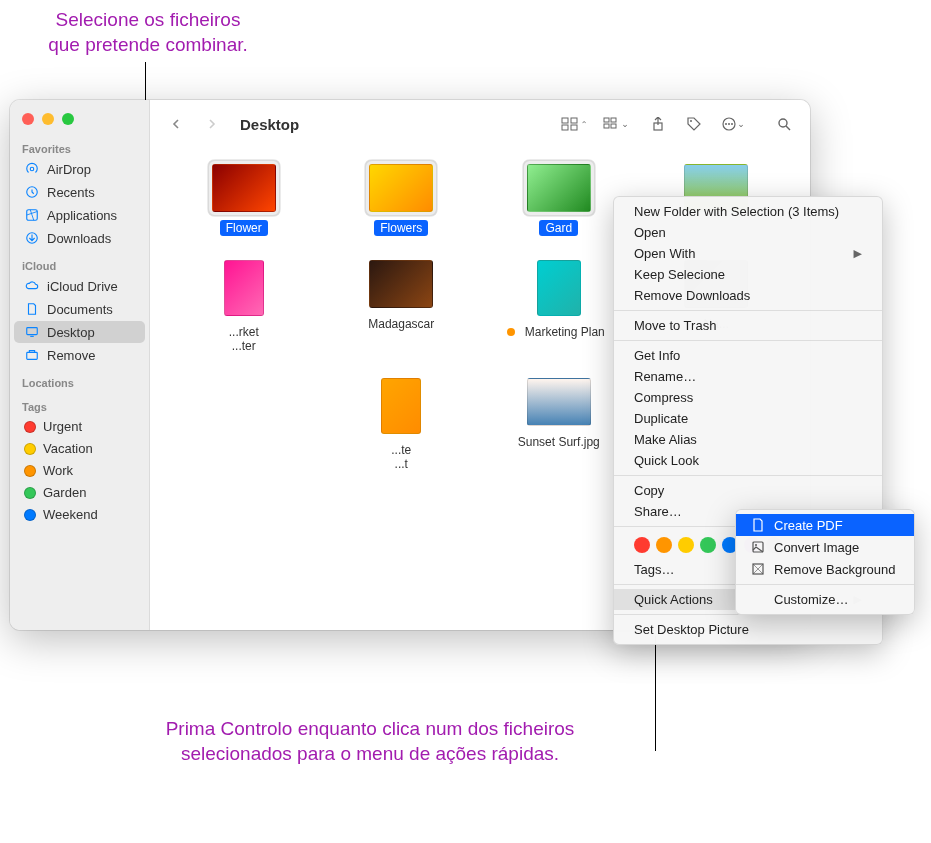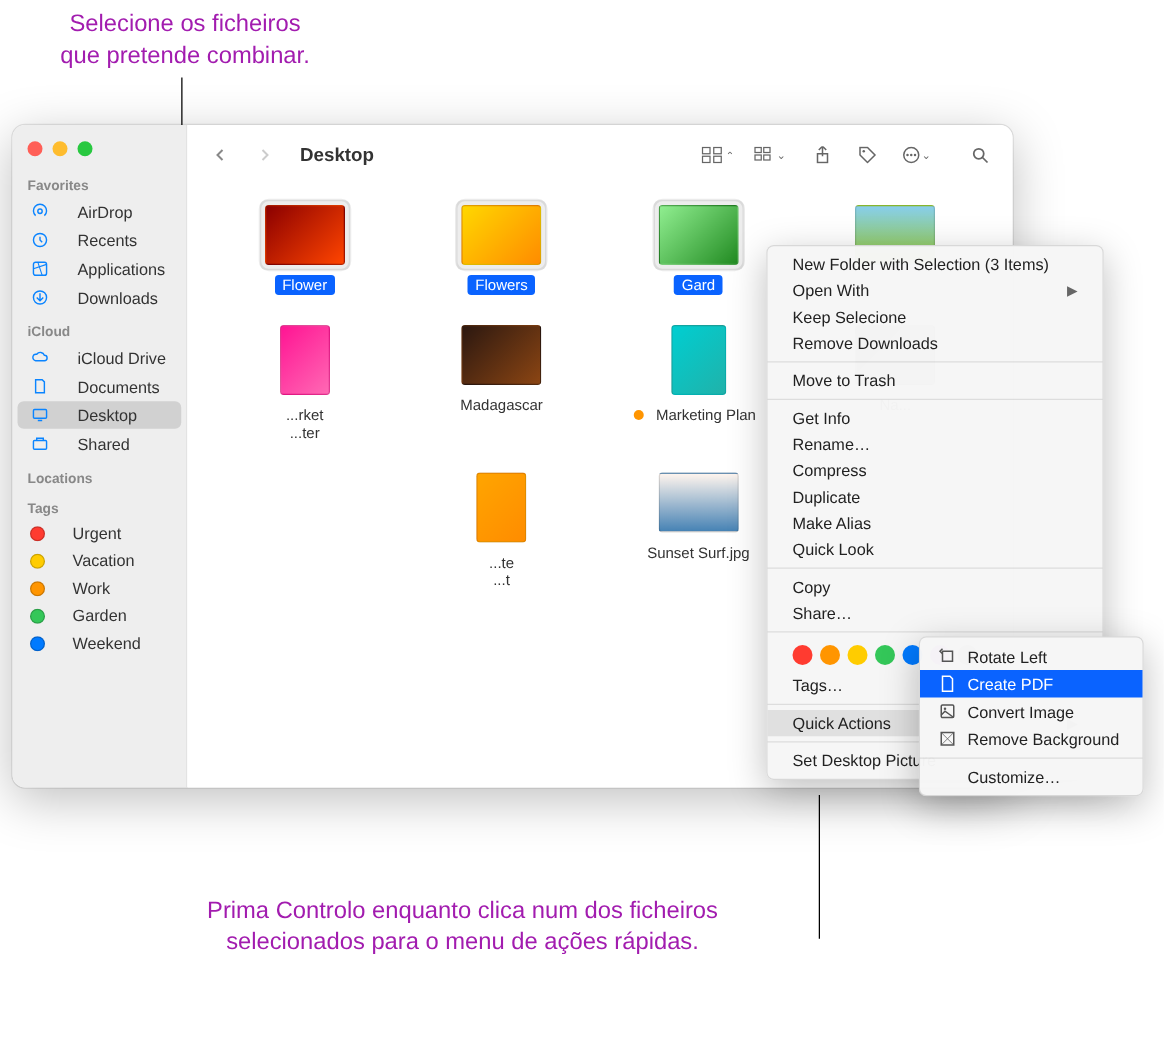--- a/index.html
+++ b/index.html
@@ -61,21 +61,21 @@
     }
     .sidebar-header {
       font-size: 11px;
       color: #888;
       font-weight: 600;
       padding: 6px 12px 2px 12px;
     }
     .sidebar-item {
       display: flex;
       align-items: center;
-      gap: 22px;
+      gap: 7px;
       padding: 3px 10px;
       margin: 1px 4px;
       border-radius: 5px;
       color: #333;
       cursor: default;
     }
     .sidebar-item.selected {
       background: rgba(0,0,0,0.12);
     }
     .sidebar-icon {
@@ -347,21 +347,21 @@
           </span>
         <span>Desktop</span>
       </div>
       <div class="sidebar-item">
         <span class="sidebar-icon">
             <svg width="14" height="14" viewBox="0 0 16 16">
               <rect x="2" y="5" width="12" height="8" rx="1" fill="none" stroke="currentColor" stroke-width="1.3"></rect>
               <path d="M5 5 L5 3 L11 3 L11 5" fill="none" stroke="currentColor" stroke-width="1.3"></path>
             </svg>
           </span>
-        <span>Shared</span>
+        <span>Remove</span>
       </div>
     </div>
 
     <div class="sidebar-section">
       <div class="sidebar-header">Locations</div>
     </div>
 
     <div class="sidebar-section">
       <div class="sidebar-header">Tags</div>
       <div class="sidebar-item">
@@ -515,20 +515,23 @@
         <div class="file-thumb-wrap">
             <div class="file-thumb" style="background:linear-gradient(180deg,#fff5ee,#4682b4)"></div>
           </div>
         <div class="file-label">Sunset Surf.jpg</div>
       </div>
     </div>
 
     <div class="context-menu">
       <div class="menu-item">
           <span>New Folder with Selection (3 Items)</span>
+        </div>
+      <div class="menu-item">
+          <span>Open</span>
         </div>
       <div class="menu-item">
           <span>Open With</span>
           <span class="chevron">▶</span>
         </div>
       <div class="menu-item">
           <span>Keep Selecione</span>
         </div>
       <div class="menu-item">
           <span>Remove Downloads</span>
@@ -583,29 +586,20 @@
         </div>
       <div class="menu-sep"></div>
       <div class="menu-item">
           <span>Set Desktop Picture</span>
         </div>
     </div>
   </div>
 </div>
 
 <div class="submenu">
-  <div class="menu-item">
-    <span class="submenu-icon">
-        <svg width="14" height="14" viewBox="0 0 14 14">
-          <rect x="3" y="3" width="8" height="8" fill="none" stroke="#555" stroke-width="1.2"></rect>
-          <path d="M3 1 L1 3 L3 5" fill="none" stroke="#555" stroke-width="1.2"></path>
-        </svg>
-      </span>
-    <span>Rotate Left</span>
-  </div>
   <div class="menu-item highlighted">
     <span class="submenu-icon">
         <svg width="14" height="14" viewBox="0 0 14 14">
           <path d="M3 1 L9 1 L11 3 L11 13 L3 13 Z" fill="none" stroke="#fff" stroke-width="1.2"></path>
         </svg>
       </span>
     <span>Create PDF</span>
   </div>
   <div class="menu-item">
     <span class="submenu-icon">

